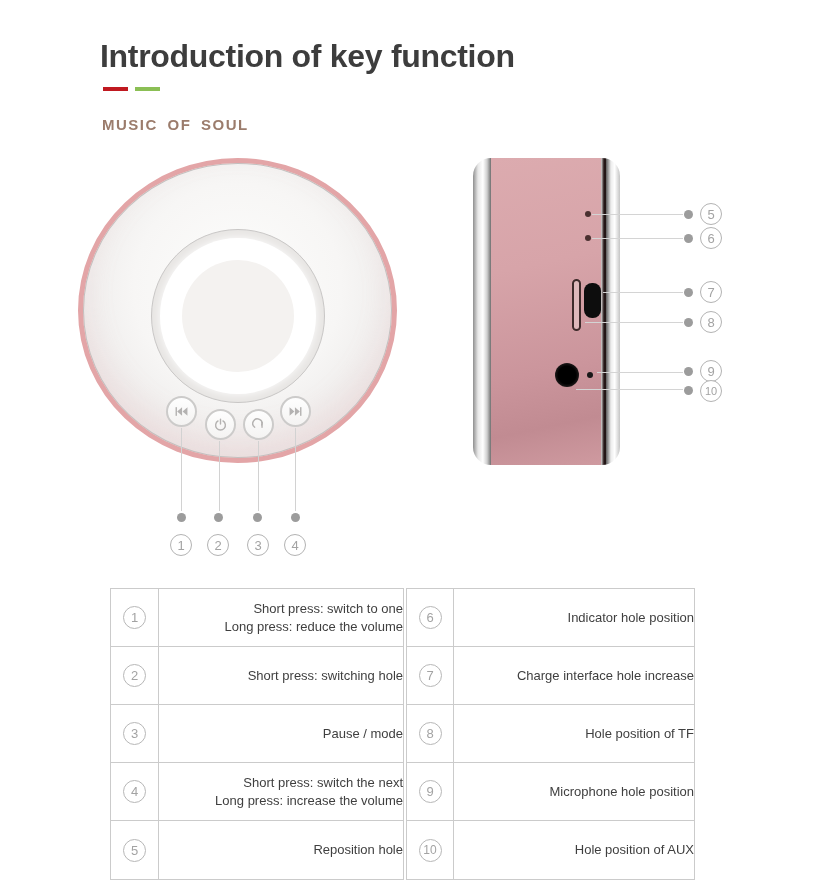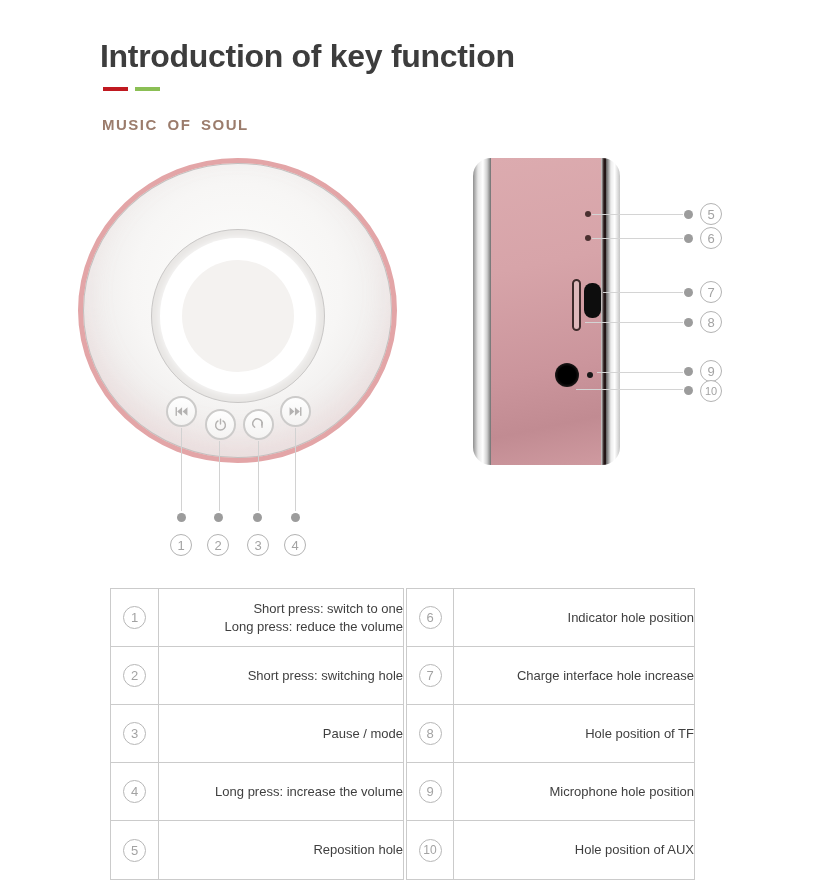--- a/index.html
+++ b/index.html
@@ -199,20 +199,21 @@
         </div>
       <div class="t-textcell">
         <span>Pause / mode</span>
       </div>
     </div>
     <div style="display:contents;">
       <div class="t-numcell">
           <span class="t-num">4</span>
         </div>
       <div class="t-textcell">
+        <span>Short press: switch the next</span>
         <span>Long press: increase the volume</span>
       </div>
     </div>
     <div style="display:contents;" class="row-last">
       <div class="t-numcell" style="border-bottom:none;">
           <span class="t-num">5</span>
         </div>
       <div class="t-textcell" style="border-bottom:none;">
         <span>Reposition hole</span>
       </div>

